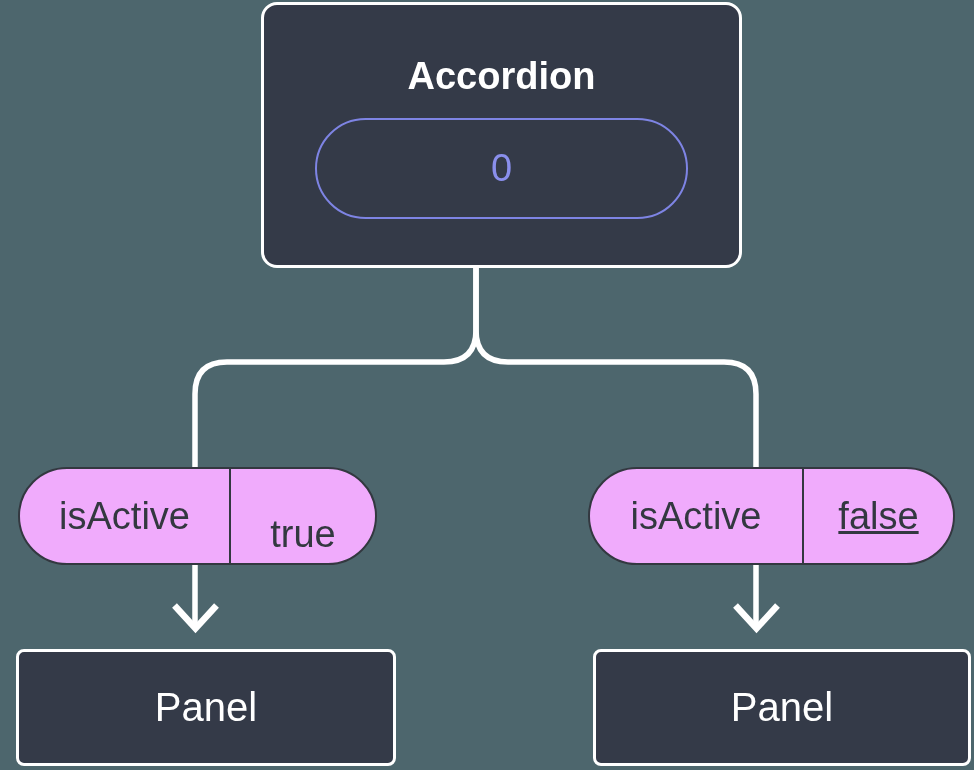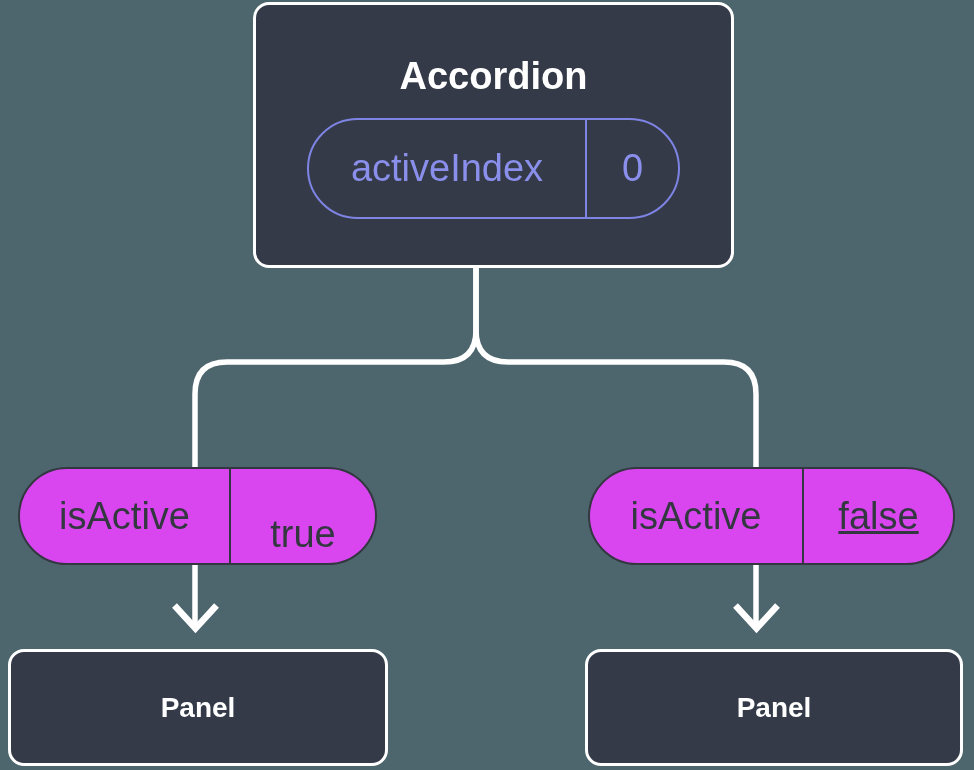--- a/index.html
+++ b/index.html
@@ -13,20 +13,21 @@
   svg.connectors { position:absolute; left:0; top:0; width:974px; height:770px; }
   .connector { fill:none; stroke:#ffffff; stroke-width:5.5; }
   .arrowhead { fill:none; stroke:#ffffff; stroke-width:6.5; stroke-linejoin:miter; }
 
   .node {
     position:absolute;
     background:#343a48;
     border:3px solid #ffffff;
     border-radius:16px;
     box-sizing:border-box;
+    margin-left:8px;
   }
   .node-root { left:253px; top:2px; width:481px; height:266px; }
   .node-title {
     position:absolute; top:50px; left:0; right:0;
     text-align:center;
     color:#ffffff; font-size:38px; font-weight:600;
   }
 
   .state-pill {
     position:absolute; left:51px; top:113px;
@@ -36,59 +37,58 @@
     box-sizing:border-box;
     display:flex;
     color:#8a8fec; font-size:38px; font-weight:400;
   }
   .state-pill .sec { display:flex; align-items:center; justify-content:center; }
   .state-pill .sec-name { width:276px; border-right:2px solid #7e84e4; }
   .state-pill .sec-value { flex:1; }
 
   .prop-pill {
     position:absolute;
-    background:#d946ef;
+    background:#f0abfc;
     border:2.5px solid #333840;
     border-radius:49px;
     box-sizing:border-box;
     display:flex;
     color:#333840; font-size:38px; font-weight:400;
   }
   .prop-pill .sec { display:flex; align-items:center; justify-content:center; }
   .prop-pill .sec-name { border-right:2.5px solid #333840; }
   .prop-left  { left:18px;  top:467px; width:359px; height:98px; }
   .prop-left  .sec-name { width:209px; }
   .prop-left  .sec-value { flex:1;margin-top:36px; }
   .prop-right { left:588px; top:467px; width:367px; height:98px; }
   .prop-right .sec-name { width:212px; }
   .prop-right .sec-value { flex:1;text-decoration:underline; }
 
   .panel {
     display:flex; align-items:center; justify-content:center;
-    color:#ffffff; font-size:28px; font-weight:700;
+    color:#ffffff; font-size:40px; font-weight:400;border-radius:8px;
   }
   .panel-left  { left:8px;   top:649px; width:380px; height:117px; }
   .panel-right { left:585px; top:649px; width:378px; height:117px; }
 </style>
 </head>
 <body>
 
 <div class="stage">
 
   <svg class="connectors" viewBox="0 0 974 770" xmlns="http://www.w3.org/2000/svg" aria-hidden="true">
     <path class="connector" d="M 476 260 L 476 330 Q 476 362 444 362 L 227 362 Q 195 362 195 394 L 195 625"></path>
     <path class="connector" d="M 476 260 L 476 330 Q 476 362 508 362 L 724 362 Q 756 362 756 394 L 756 625"></path>
     <path class="arrowhead" d="M 174.5 605.5 L 195.5 628.5 L 216.5 605.5"></path>
     <path class="arrowhead" d="M 735.5 605.5 L 756.5 628.5 L 777.5 605.5"></path>
   </svg>
 
   <div class="node node-root">
     <div class="node-title">Accordion</div>
     <div class="state-pill">
-      <div class="sec sec-name">activeIndex</div>
       <div class="sec sec-value">0</div>
     </div>
   </div>
 
   <div class="prop-pill prop-left">
     <div class="sec sec-name">isActive</div>
     <div class="sec sec-value">true</div>
   </div>
 
   <div class="prop-pill prop-right">

